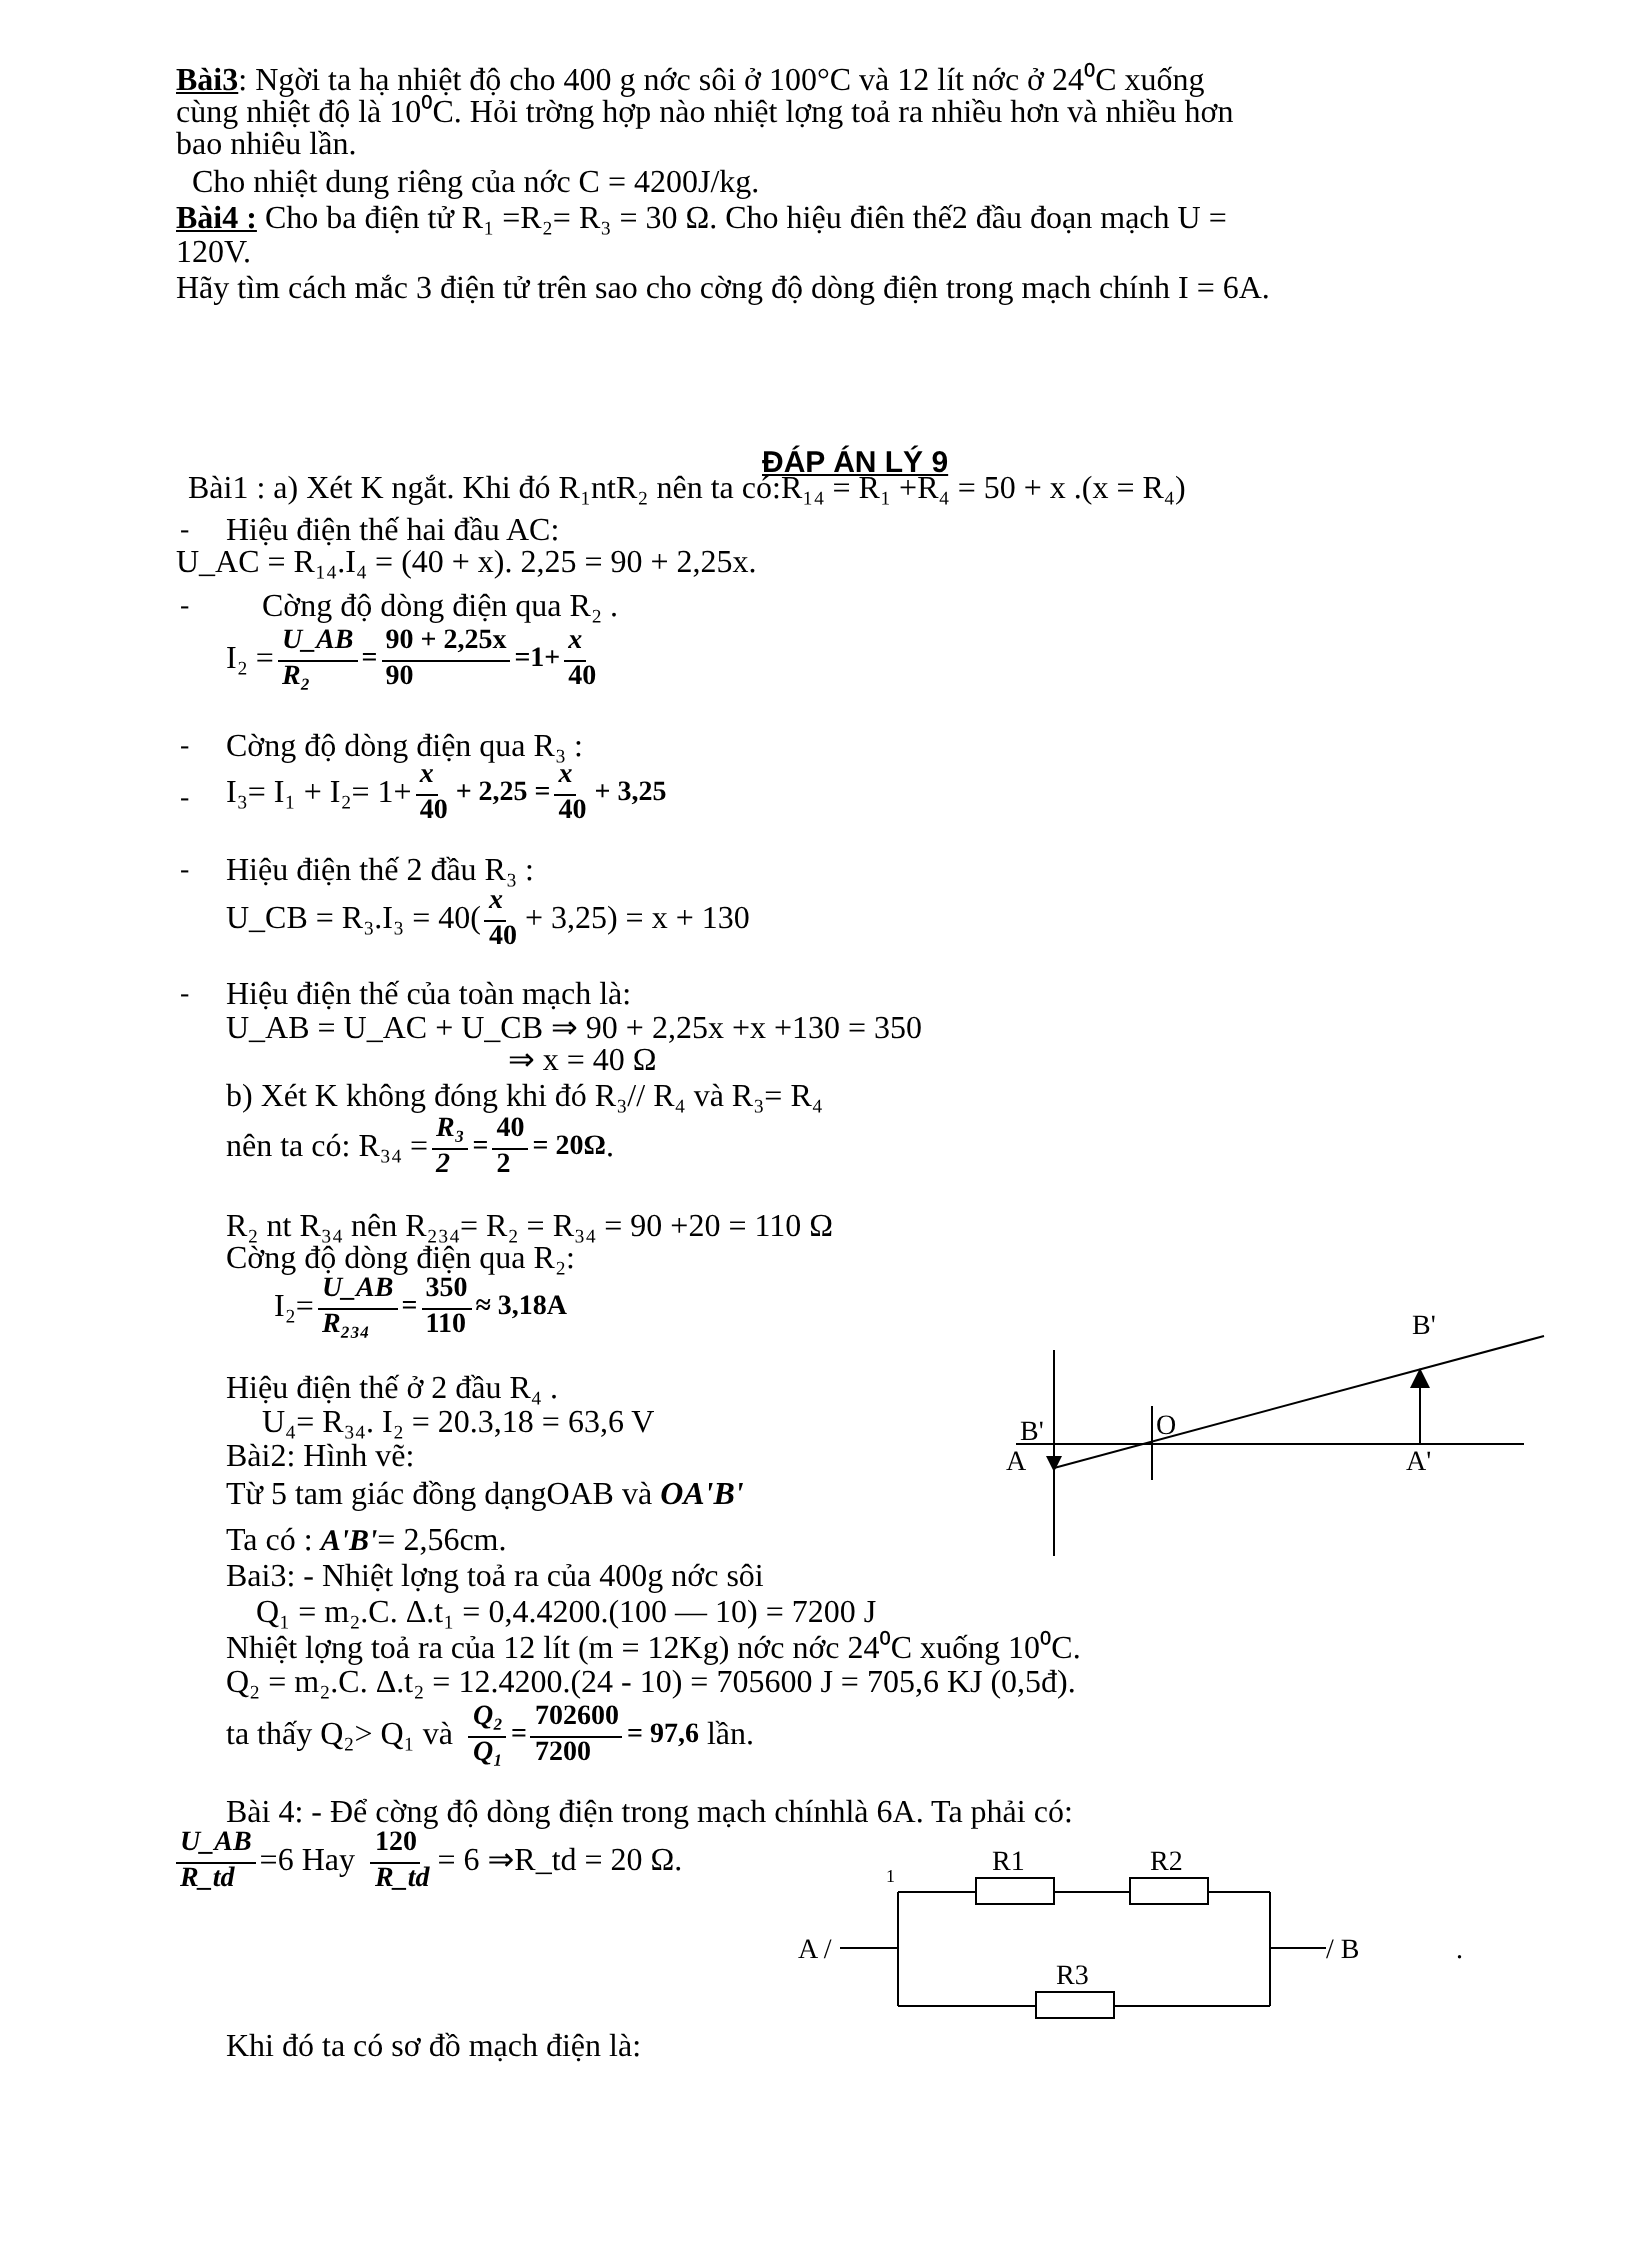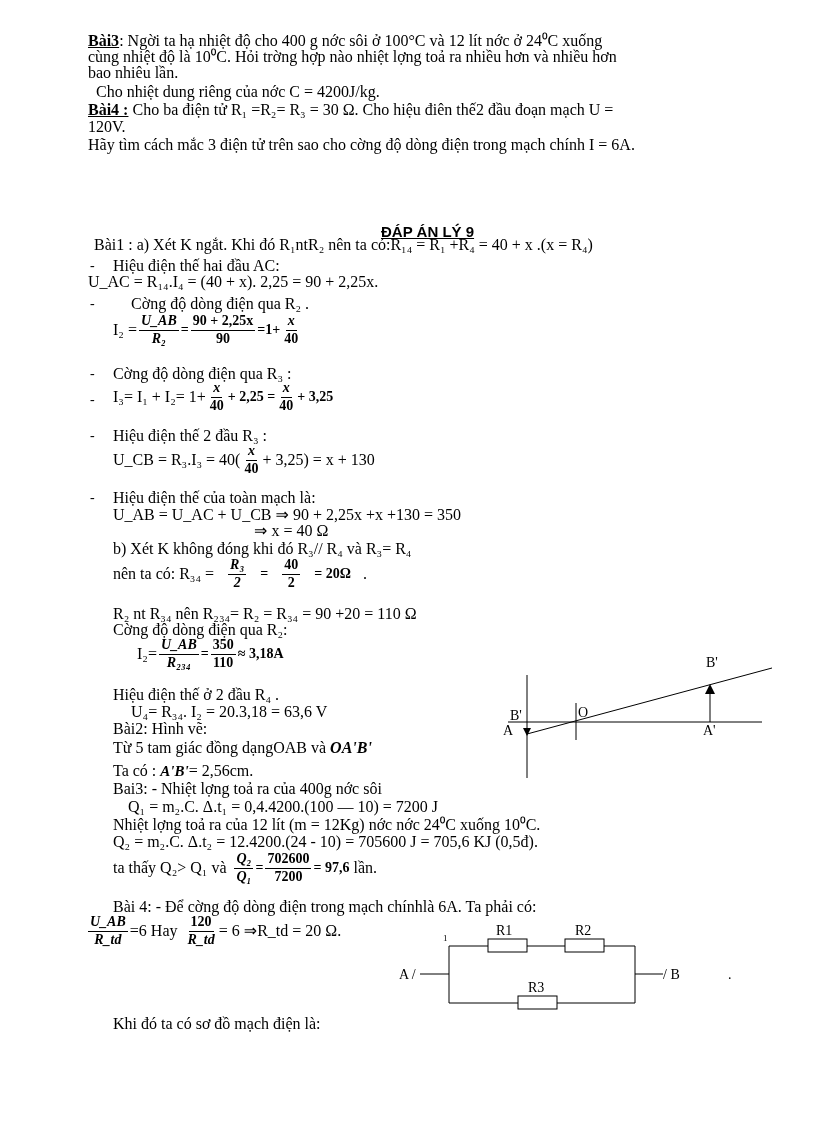--- a/index.html
+++ b/index.html
@@ -2,21 +2,21 @@
 <html><head>
 <meta charset="utf-8">
 <style>
   html, body { margin:0; padding:0; background:#ffffff; }
   body { width:816px; height:1123px; position:relative; overflow:hidden;
          font-family:"Liberation Serif", serif; color:#000; font-size:16px; }
   .abs { position:absolute; white-space:nowrap; line-height:1; }
   .b { font-weight:bold; }
   .u { text-decoration:underline; }
   .i { font-style:italic; }
-  .frac { display:inline-flex; flex-direction:column; align-items:center; vertical-align:middle;
+  .frac { display:inline-flex; flex-direction:column; align-items:flex-start; vertical-align:middle;
           font-weight:bold; font-size:14px; margin:0 2px; }
   .frac .num { border-bottom:1px solid #000; padding:0 2px 1px; line-height:1.05; }
   .frac .den { padding:1px 2px 0; line-height:1.05; }
   .mb { font-weight:bold; font-size:14px; }
   .dash { position:absolute; left:90px; font-size:14px; }
   .title { font-family:"Liberation Sans", sans-serif; font-weight:bold; font-size:15px;
            text-decoration:underline; }
   svg { position:absolute; }
 </style>
 </head>
@@ -28,21 +28,21 @@
 <div class="abs" style="left:88px;top:49px;">cùng nhiệt độ là 10⁰C. Hỏi trờng   hợp nào nhiệt lợng   toả ra nhiều hơn và nhiều hơn</div>
 <div class="abs" style="left:88px;top:65px;">bao nhiêu lần.</div>
 <div class="abs" style="left:96px;top:84px;text-align:center;">Cho nhiệt dung riêng của nớc    C = 4200J/kg.</div>
 <div class="abs" style="left:88px;top:102px;">
   <span class="b u">Bài4 :</span> <span>Cho ba điện tử R₁ =R₂= R₃ = 30 Ω. Cho hiệu điên thế2 đầu đoạn mạch U =</span>
 </div>
 <div class="abs" style="left:88px;top:119px;">120V.</div>
 <div class="abs" style="left:88px;top:137px;">Hãy tìm cách mắc 3 điện tử trên sao cho cờng   độ dòng điện trong mạch chính  I = 6A.</div>
 
 <div class="abs title" style="left:381px;top:224px;">ĐÁP ÁN LÝ 9</div>
-<div class="abs" style="left:94px;top:237px;">Bài1 : a) Xét K ngắt. Khi đó R₁ntR₂ nên ta có:R₁₄ = R₁ +R₄ = 40 + x   .(x = R₄)</div>
+<div class="abs" style="left:94px;top:237px;">Bài1 : a) Xét K ngắt. Khi đó R₁ntR₂ nên ta có:R₁₄ = R₁ +R₄ = 50 + x   .(x = R₄)</div>
 
 <span class="dash" style="top:258px;">-</span>
 <div class="abs" style="left:113px;top:258px;">Hiệu điện thế hai đầu AC:</div>
 <div class="abs" style="left:88px;top:274px;">U_AC = R₁₄.I₄ = (40 + x). 2,25 = 90 + 2,25x.</div>
 
 <span class="dash" style="top:296px;">-</span>
 <div class="abs" style="left:113px;top:296px;margin-left:18px;">Cờng   độ dòng điện qua R₂ .</div>
 
 <div class="abs" style="left:113px;top:314px;display:flex;align-items:center;">
   <span>I₂ =</span>
@@ -91,21 +91,21 @@
     </span>
   <span>+ 3,25) = x + 130</span>
 </div>
 
 <span class="dash" style="top:490px;">-</span>
 <div class="abs" style="left:113px;top:490px;">Hiệu điện thế của toàn mạch là:</div>
 <div class="abs" style="left:113px;top:507px;">U_AB = U_AC + U_CB  ⇒ 90 + 2,25x +x +130 = 350</div>
 <div class="abs" style="left:254px;top:523px;">⇒    x = 40 Ω</div>
 <div class="abs" style="left:113px;top:541px;">b) Xét K không đóng khi đó R₃// R₄ và R₃= R₄</div>
 
-<div class="abs" style="left:113px;top:558px;display:flex;align-items:center;gap:12px;">
+<div class="abs" style="left:113px;top:558px;display:flex;align-items:center;">
   <span>nên ta có: R₃₄ =</span>
   <span class="frac i">
       <span class="num">R₃</span>
       <span class="den">2</span>
     </span>
   <span class="mb">=</span>
   <span class="frac">
       <span class="num">40</span>
       <span class="den">2</span>
     </span>

